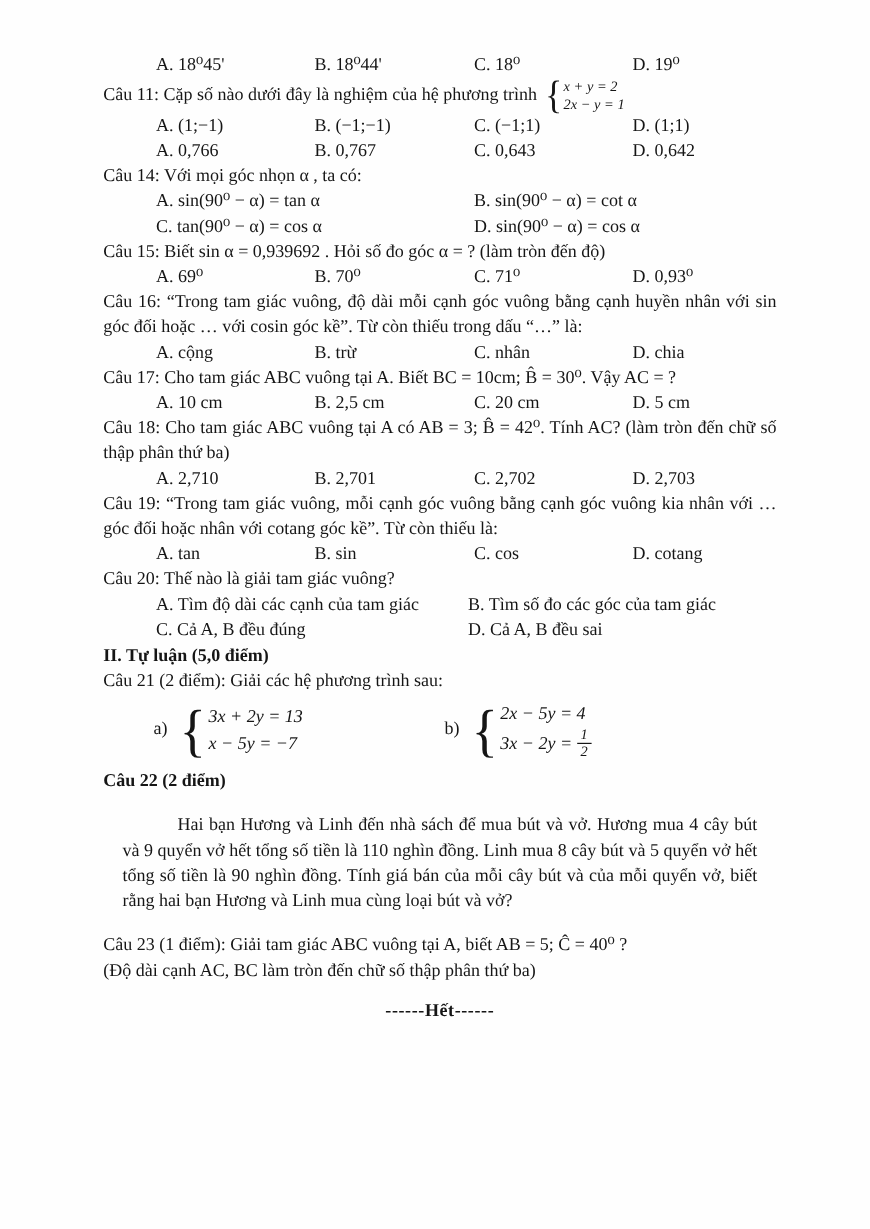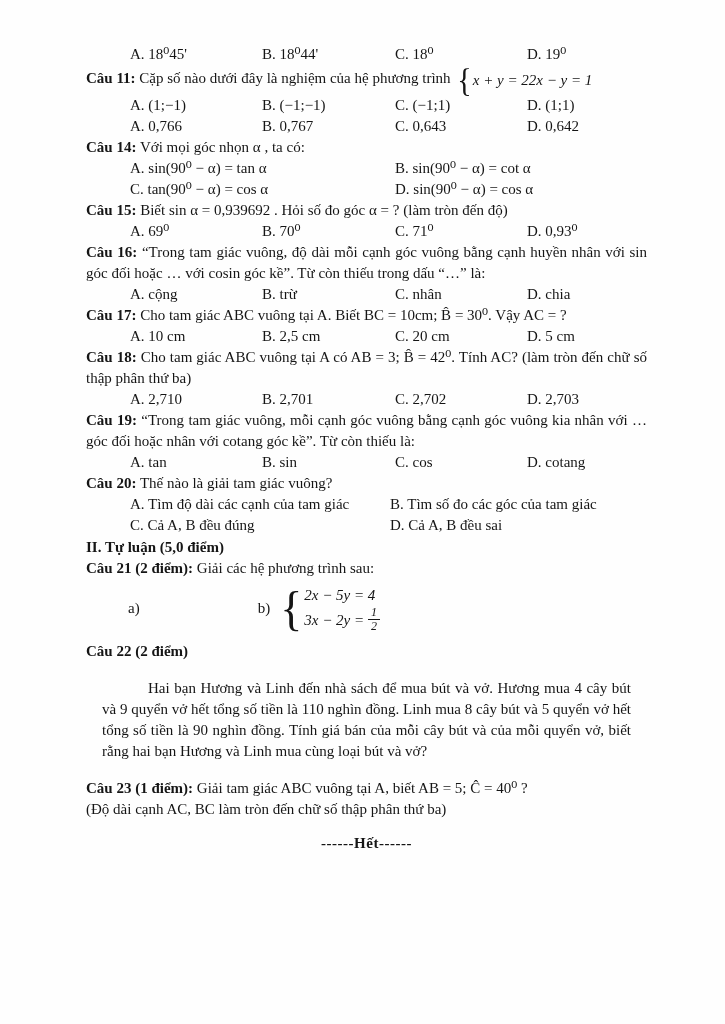--- a/index.html
+++ b/index.html
@@ -4,32 +4,32 @@
 <style>
   * { box-sizing: border-box; }
   html, body { margin: 0; padding: 0; background: #ffffff; }
   .page {
     width: 725px; height: 1024px; margin: 0 auto; background: #fefefe;
     font-family: "Liberation Serif", "DejaVu Serif", serif;
     font-size: 15px; color: #151515;
     padding: 44px 78px 16px 86px; overflow: hidden; position: relative;
   }
   .qline { margin: 0; line-height: 21px; text-align: justify; }
-  .qlabel { font-weight: bold; }
+  .qlabel { font-weight: normal; }
   .opts { margin: 0 0 0 44px; line-height: 21px; }
   .opts4 { display: grid; grid-template-columns: 132px 133px 132px auto; }
   .opts2 { display: grid; grid-template-columns: 265px auto; }
   .opts20 { display: grid; grid-template-columns: 260px auto; }
   .sec-title { margin: 0; line-height: 22px; font-weight: bold; }
   
   .sys { display: inline-flex; align-items: center; vertical-align: middle; margin-left: 3px; }
   .sys .brace { line-height: 1; font-weight: 400; }
   .sys .brace::before { content: "{"; }
   .sys-small .brace { font-size: 30px; transform: scaleY(1.1); }
-  .sys-small .rows { display: inline-flex; flex-direction: row; font-style: italic; font-size: 15px; line-height: 15px; padding-left: 1px; }
+  .sys-small .rows { display: inline-flex; flex-direction: column; font-style: italic; font-size: 12px; line-height: 15px; padding-left: 1px; }
   .sys-big .brace { font-size: 46px; transform: scaleY(1.05); }
   .sys-big .rows { display: inline-flex; flex-direction: column; font-style: italic; font-size: 15px; line-height: 22px; padding-left: 2px; }
   .sysrow { display: flex; align-items: center; gap: 118px; margin: 5px 0 7px 42px; }
   .sysitem { display: flex; align-items: center; gap: 7px; }
   .syslabel { font-style: normal; }
   .eqline { display: inline-flex; align-items: center; gap: 4px; }
   .frac { display: inline-flex; flex-direction: column; align-items: center; vertical-align: middle; font-size: 12px; line-height: 13px; font-style: italic; }
   .frac .num { border-bottom: 1px solid #151515; padding: 0 3px; }
   .para { margin: 16px; line-height: 21px; text-align: justify; text-indent: 46px; }
   .q22head { margin: 3px 0 0 0; line-height: 22px; font-weight: bold; }
@@ -172,20 +172,27 @@
   <p class="sec-title">II. Tự luận (5,0 điểm)</p>
 
   <div class="q">
     <p class="qline">
       <span class="qlabel">Câu 21 (2 điểm):</span>
       <span>Giải các hệ phương trình sau:</span>
     </p>
     <div class="sysrow">
       <div class="sysitem">
         <span class="syslabel">a)</span>
+        <span class="sys sys-big">
+          <span class="brace"></span>
+          <span class="rows">
+            <span>3x + 2y = 13</span>
+            <span>x − 5y = −7</span>
+          </span>
+        </span>
       </div>
       <div class="sysitem">
         <span class="syslabel">b)</span>
         <span class="sys sys-big">
           <span class="brace"></span>
           <span class="rows">
             <span>2x − 5y = 4</span>
             <span class="eqline">
               <span>3x − 2y =</span>
               <span class="frac">

